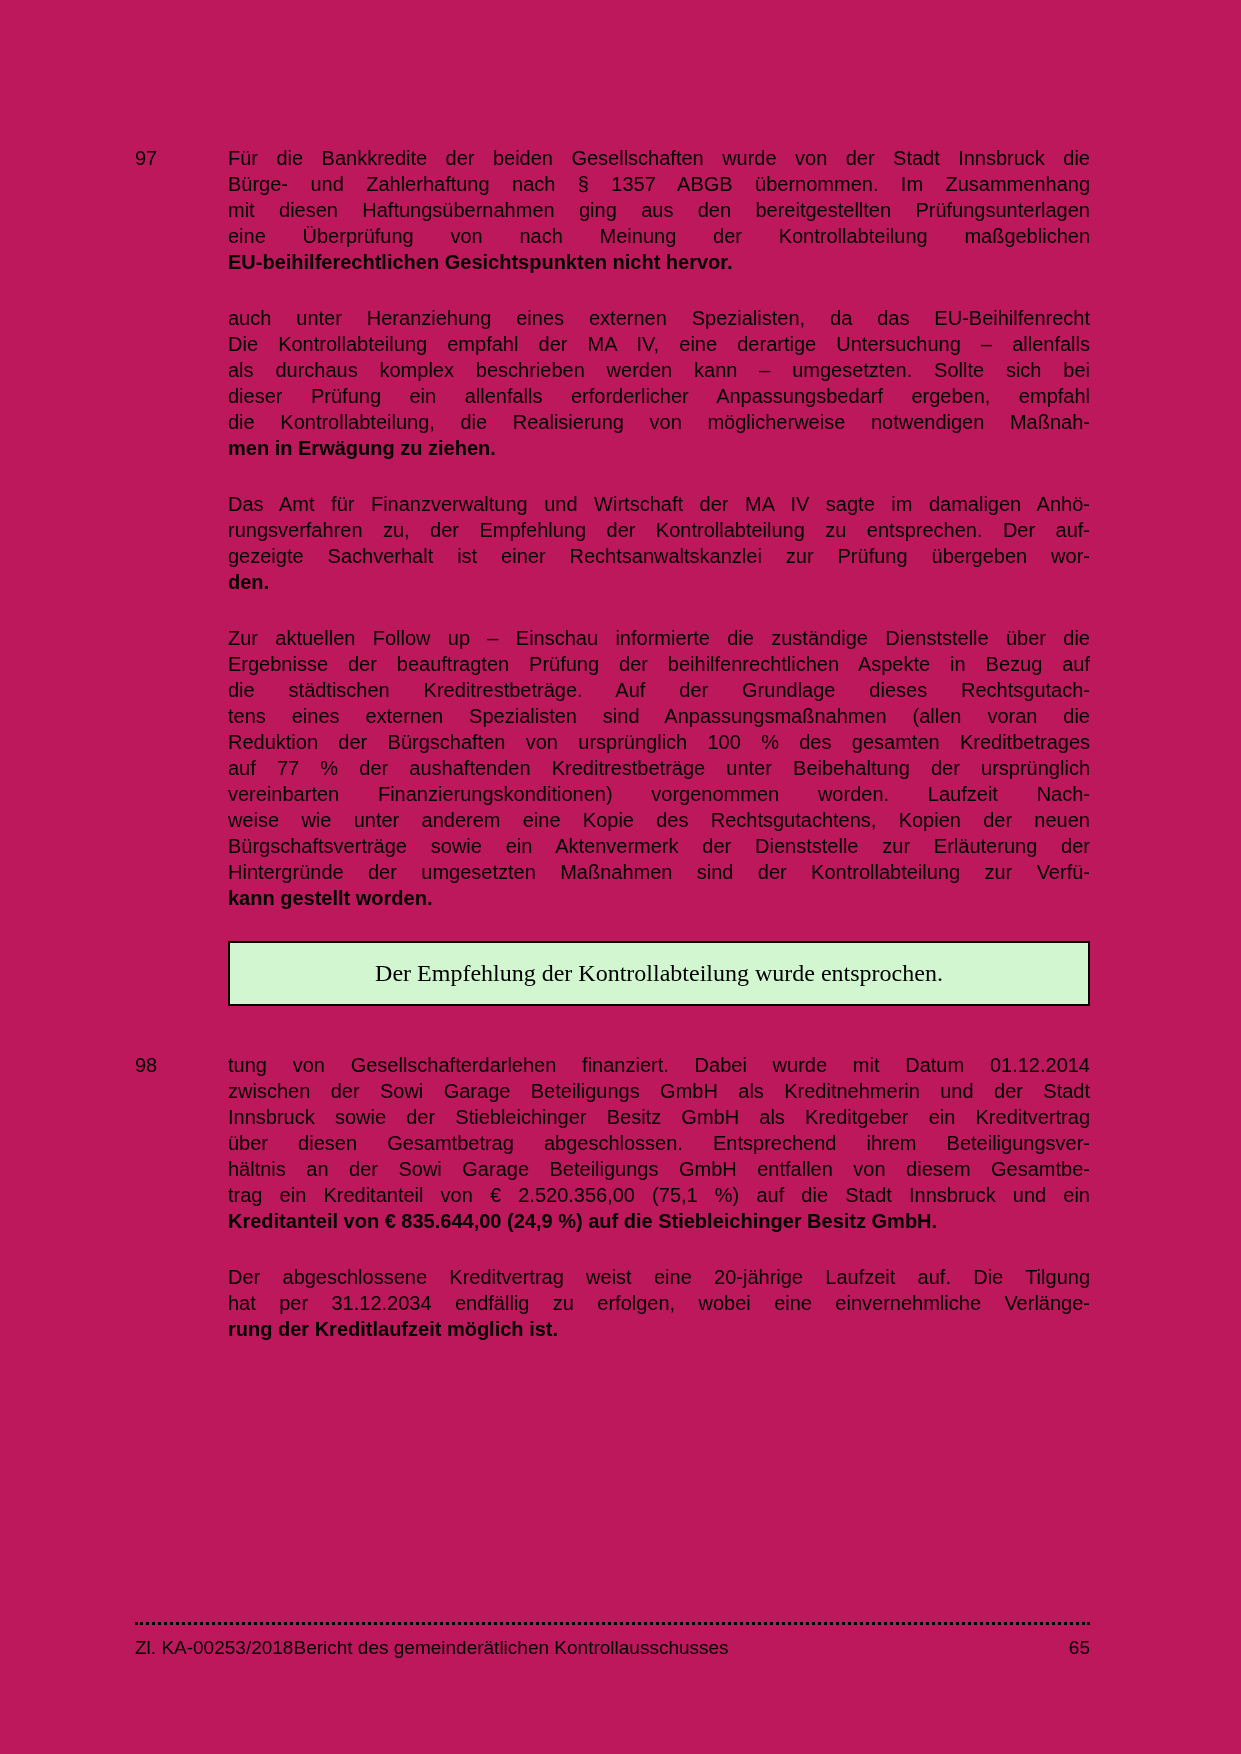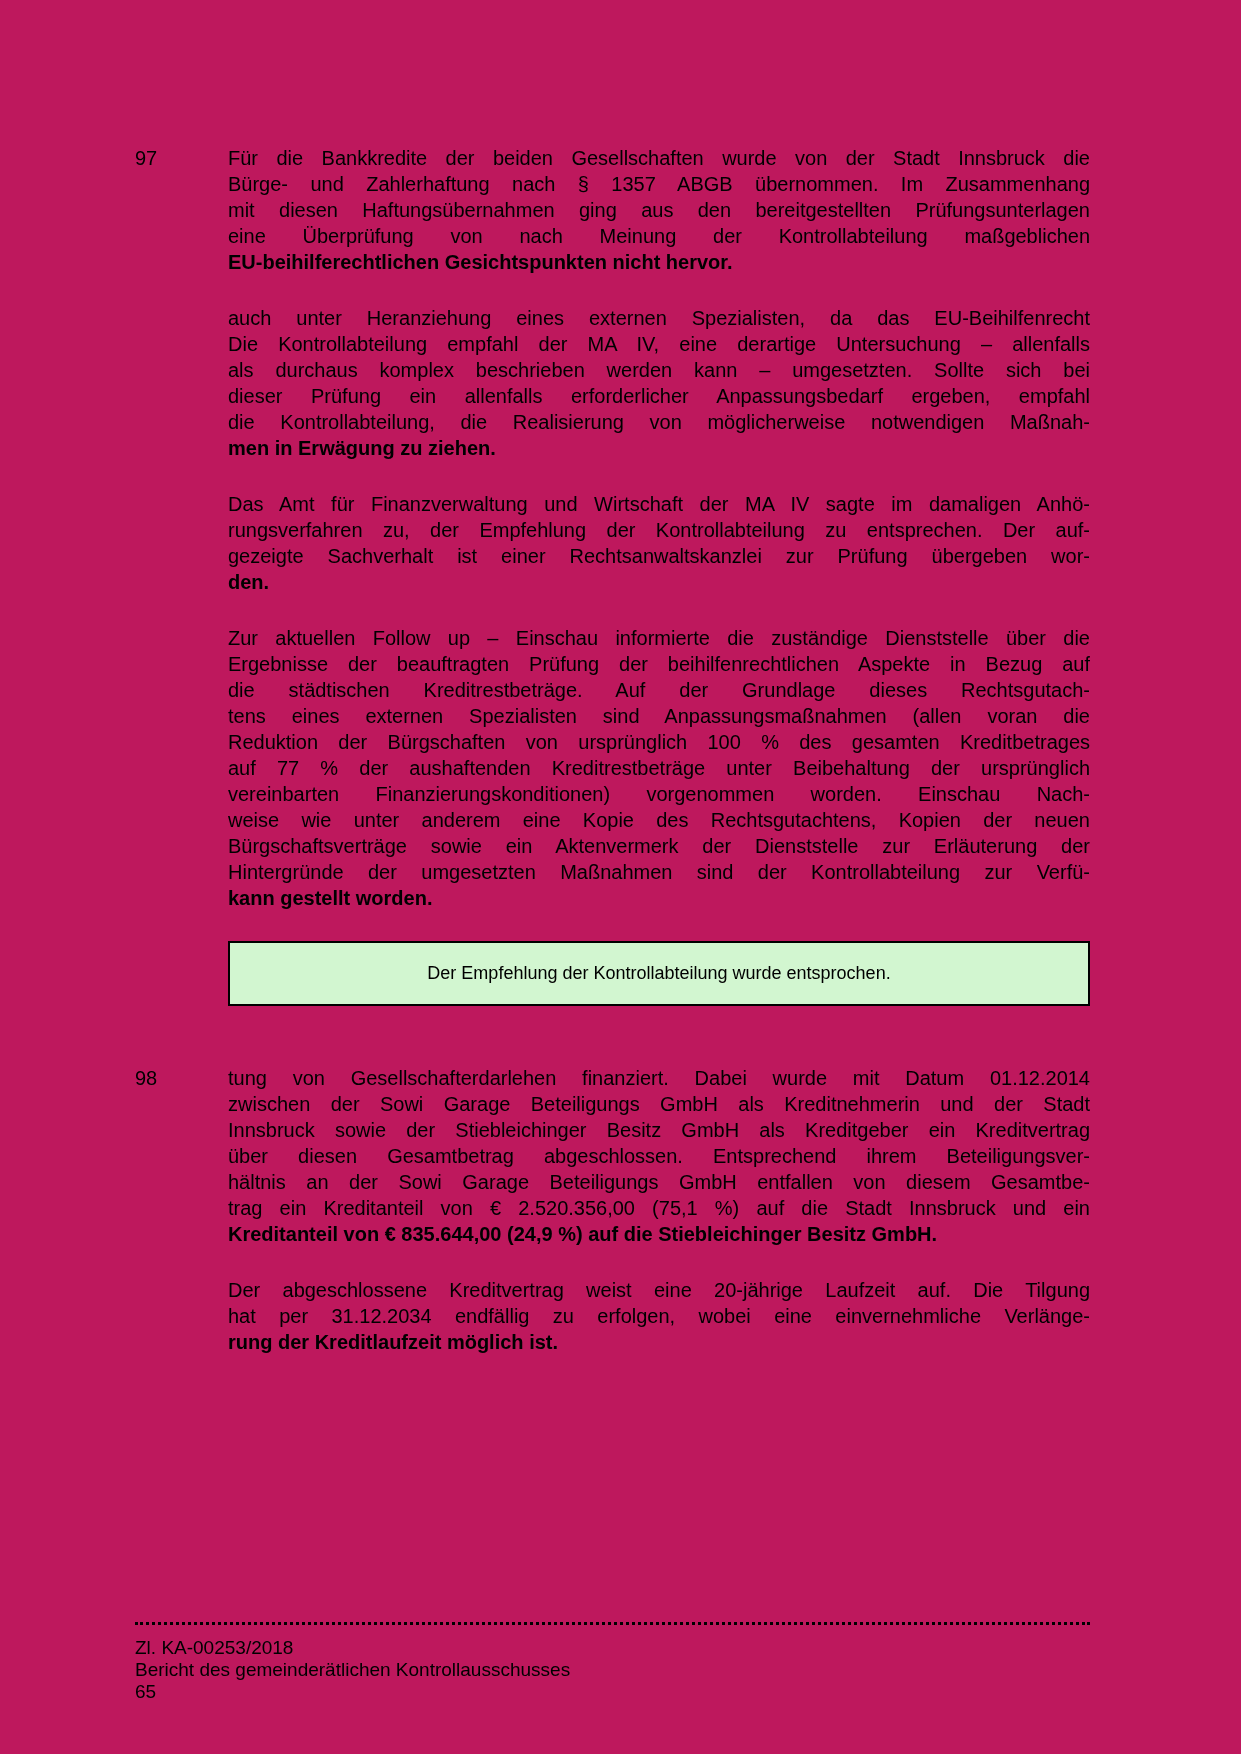--- a/index.html
+++ b/index.html
@@ -33,42 +33,42 @@
   }
   .para:last-child { margin-bottom: 0; }
   .line {
     text-align: justify;
     text-align-last: justify;
     white-space: nowrap;
     overflow: hidden;
   }
   .line.last { text-align-last: left; font-weight: bold; }
   .callout {
-    margin: 30px 0 59px 93px;
+    margin: 30px 0 46px 93px;
     width: 858px;
     height: 61px;
     border: 2px solid #000000;
     background: #d2f6d0;
     display: flex;
     align-items: center;
     justify-content: center;
-    font-size: 18px;
+    font-size: 24px;
+    font-family: Liberation Serif, serif;
   }
   .footer {
     position: absolute;
     left: 135px;
     top: 1622px;
     width: 955px;
     border-top: 3px dotted #000000;
     padding-top: 12px;
     display: flex;
     align-items: baseline;
     font-size: 19px;
     line-height: 22px;
-    flex-direction: column;
   }
   .footer .ref { flex: 0 0 auto; }
   .footer .title { flex: 1 1 auto; text-align: left; }
   .footer .pageno { flex: 0 0 auto; text-align: right; }
 </style>
 </head>
 <body>
 
 <div class="page">
   <div class="content">
@@ -97,21 +97,21 @@
             <div class="line">gezeigte Sachverhalt ist einer Rechtsanwaltskanzlei zur Prüfung übergeben wor-</div>
             <div class="line last">den.</div>
           </div>
         <div class="para">
             <div class="line">Zur aktuellen Follow up – Einschau informierte die zuständige Dienststelle über die</div>
             <div class="line">Ergebnisse der beauftragten Prüfung der beihilfenrechtlichen Aspekte in Bezug auf</div>
             <div class="line">die städtischen Kreditrestbeträge. Auf der Grundlage dieses Rechtsgutach-</div>
             <div class="line">tens eines externen Spezialisten sind Anpassungsmaßnahmen (allen voran die</div>
             <div class="line">Reduktion der Bürgschaften von ursprünglich 100 % des gesamten Kreditbetrages</div>
             <div class="line">auf 77 % der aushaftenden Kreditrestbeträge unter Beibehaltung der ursprünglich</div>
-            <div class="line">vereinbarten Finanzierungskonditionen) vorgenommen worden. Einschau Nach-</div>
+            <div class="line">vereinbarten Finanzierungskonditionen) vorgenommen worden. Laufzeit Nach-</div>
             <div class="line">weise wie unter anderem eine Kopie des Rechtsgutachtens, Kopien der neuen</div>
             <div class="line">Bürgschaftsverträge sowie ein Aktenvermerk der Dienststelle zur Erläuterung der</div>
             <div class="line">Hintergründe der umgesetzten Maßnahmen sind der Kontrollabteilung zur Verfü-</div>
             <div class="line last">kann gestellt worden.</div>
           </div>
       </div>
     </div>
 
     <div class="callout">
       <span>Der Empfehlung der Kontrollabteilung wurde entsprochen.</span>

